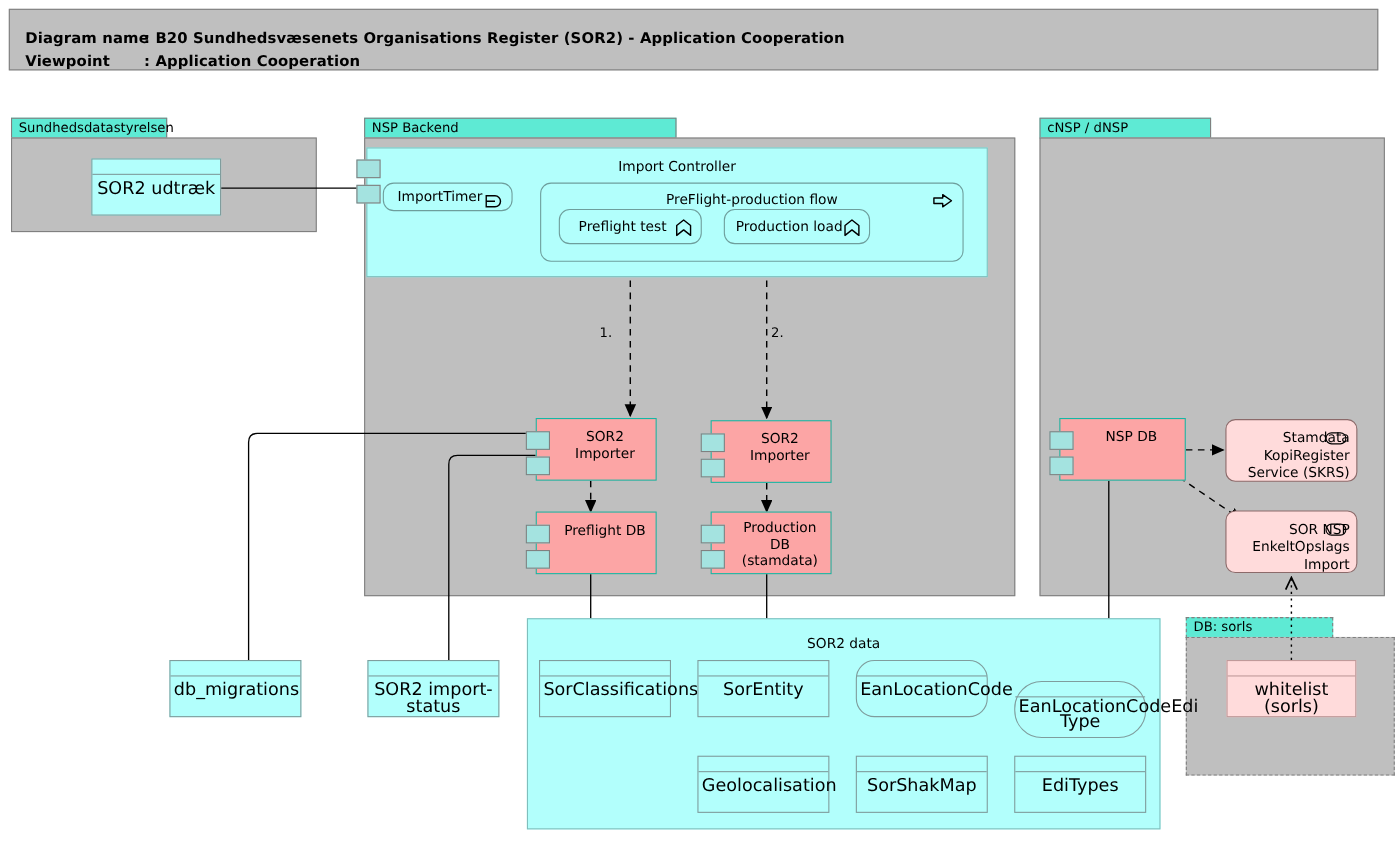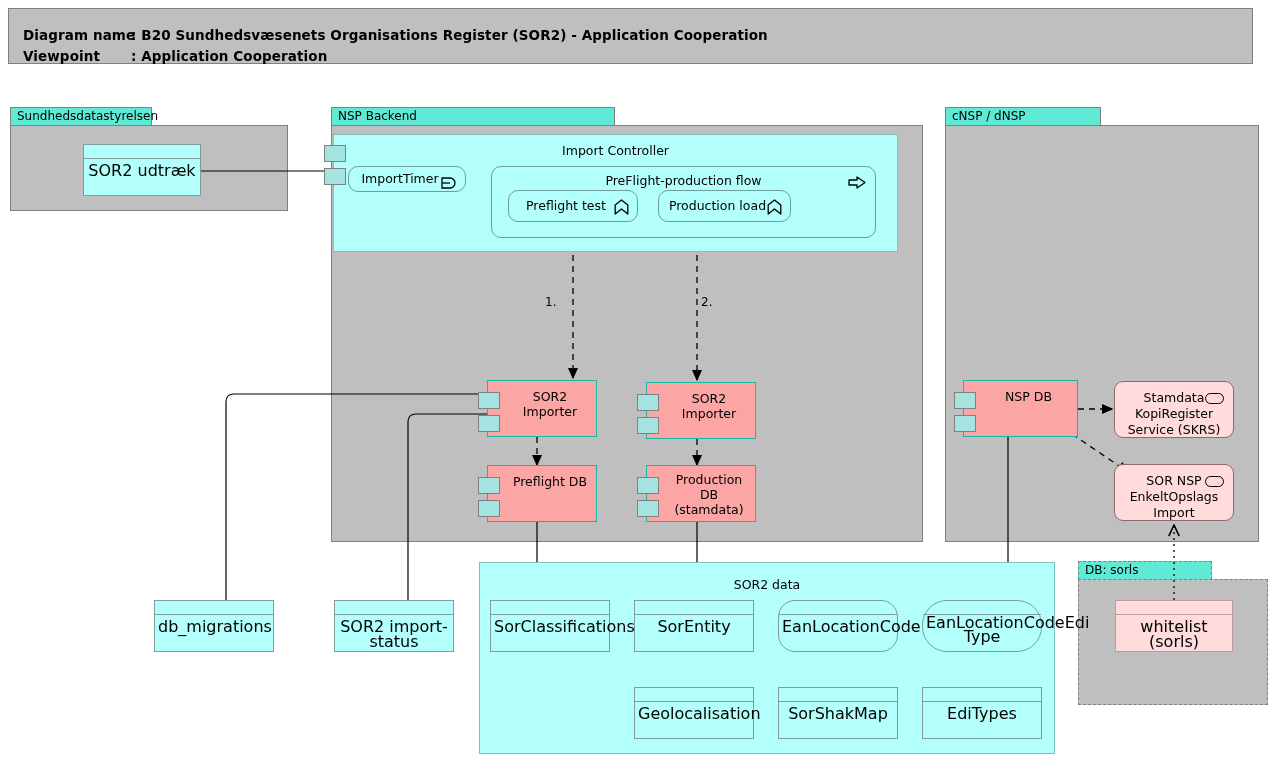--- a/index.html
+++ b/index.html
@@ -41,21 +41,21 @@
   .entity .band{position:absolute;left:0;right:0;top:0;height:14px;
                 border-bottom:1px solid #7f9d9d;box-sizing:border-box;}
   .entity .ename{position:absolute;left:3px;right:3px;top:18px;text-align:center;
                  font-size:16px;line-height:15px;}
   .entity.pink{background:#ffdbdb;border-color:#c09a9a;}
   .entity.pink .band{border-bottom-color:#c09a9a;}
 
   
   .appservice{position:absolute;box-sizing:border-box;background:#ffdbdb;
               border:1px solid #8c6a6a;border-radius:9px;}
-  .appservice .sname{position:absolute;left:6px;right:6px;top:8px;text-align:center;
+  .appservice .sname{position:absolute;left:6px;right:6px;top:8px;text-align:right;
                      font-size:12.5px;line-height:16px;}
   .svc-oval{position:absolute;right:9px;top:11px;width:19px;height:11px;
             border:1.4px solid #000;border-radius:6px;box-sizing:border-box;}
 
   
   .appcomp{position:absolute;box-sizing:border-box;background:#b2fffc;
            border:1px solid #7fbfbd;}
   .approunded{position:absolute;box-sizing:border-box;background:#b2fffc;
               border:1px solid #6e9e9c;border-radius:10px;}
   .lbl-center{position:absolute;left:0;right:0;text-align:center;font-size:12.5px;}
@@ -271,21 +271,21 @@
     <div class="ename">SorClassifications</div>
   </div>
   <div class="entity" style="left:634px;top:600px;width:120px;height:52px;">
     <div class="band"></div>
     <div class="ename">SorEntity</div>
   </div>
   <div class="entity" style="left:778px;top:600px;width:120px;height:52px;border-radius:17px;">
     <div class="band"></div>
     <div class="ename">EanLocationCode</div>
   </div>
-  <div class="entity" style="left:922px;top:600px;width:120px;height:52px;border-radius:25px;">
+  <div class="entity" style="left:922px;top:619px;width:120px;height:52px;border-radius:25px;">
     <div class="band"></div>
     <div class="ename" style="top:15px;line-height:14px;">
       <div>EanLocationCodeEdi</div>
       <div>Type</div>
     </div>
   </div>
 
   <div class="entity" style="left:634px;top:687px;width:120px;height:52px;">
     <div class="band"></div>
     <div class="ename">Geolocalisation</div>

